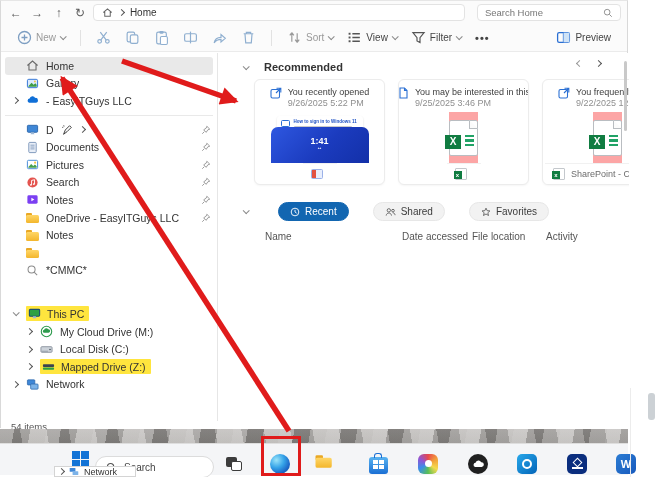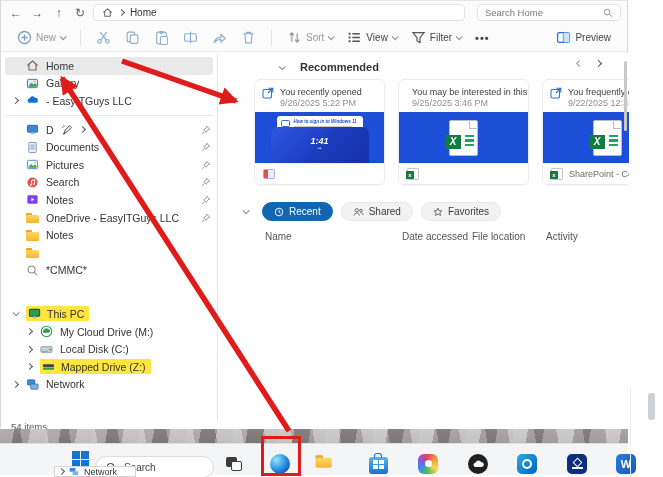--- a/index.html
+++ b/index.html
@@ -35,49 +35,49 @@
   .hl { background:#ffe53e; padding:1px 5px 1px 2px; display:flex; align-items:center; gap:6px; border-radius:1px; }
   .pin { margin-left:auto; flex:none; }
   .sdiv { height:1px; background:#e9e9e9; margin:5px 4px; }
   .ic { width:13px; height:13px; flex:none; position:relative; display:inline-block; }
   .folder::before { content:""; position:absolute; left:0; top:1.5px; width:6px; height:4px; background:#e9a825; border-radius:1px; }
   .folder::after  { content:""; position:absolute; left:0; top:3.5px; width:13px; height:8.5px; background:linear-gradient(#ffd667,#f3b62c); border-radius:1.5px; }
   #statusbar { left:0; top:420px; width:628px; height:8px; font-size:9.5px; color:#555; padding-left:10px; background:#fff; }
 
   
   #main { left:218px; top:52px; width:410px; height:368px; background:#fff; overflow:hidden; }
-  #rechead { position:absolute; left:0; top:8px; width:100%; display:flex; align-items:center;padding-left:36px; }
+  #rechead { position:absolute; left:0; top:8px; width:100%; display:flex; align-items:center; }
   #rechead .title { font-size:11px; font-weight:bold; color:#333; margin-left:16px; }
   #recarrows { position:absolute; right:28px; top:8px; display:flex; gap:14px; align-items:center; }
   .cards { position:absolute; left:35px; top:26px; display:flex; gap:13px; }
-  .card { width:131px; height:106px; background:#fff; border:1px solid #ececec; border-radius:6px; box-shadow:0 1px 2px rgba(0,0,0,.04); display:flex; flex-direction:column; overflow:hidden; flex:none; }
+  .card { width:131px; height:106px; background:#fff; border:1px solid #ececec; border-radius:6px; box-shadow:0 1px 2px rgba(0,0,0,.04); display:flex; flex-direction:column; overflow:hidden; flex:none;align-items:center; }
   .chead { display:flex; gap:6px; padding:7px 7px 4px 7px; align-items:flex-start; }
   .chead .t { font-size:9px; color:#3d3d3d; line-height:1.25; white-space:nowrap; }
   .chead .d { font-size:9px; color:#8f8f8f; }
-  .cbody { flex:1; display:flex; align-items:center; justify-content:center; background:#1d4ed8; position:relative;font-style:italic; }
+  .cbody { flex:1; display:flex; align-items:center; justify-content:center; background:#fca5a5; position:relative; }
   .cfoot { height:21px; border-top:1px solid #f1f1f1; background:#fff; display:flex; align-items:center; gap:6px; padding:0 8px; font-size:9px; color:#6c6c6c; white-space:nowrap; }
   
   .xlpage { width:29px; height:36px; background:#fff; border:1.5px solid #b9bdc1; border-radius:2px; position:relative; }
   .xlpage::before { content:""; position:absolute; right:-1.5px; top:-1.5px; width:9px; height:9px; background:#fbfbfb; border-left:1.5px solid #b9bdc1; border-bottom:1.5px solid #b9bdc1; clip-path:polygon(0 0, 100% 100%, 0 100%); }
   .xlx { position:absolute; left:-5px; bottom:6px; width:16px; height:14px; background:#107c41; color:#fff; font-size:10px; font-weight:bold; display:flex; align-items:center; justify-content:center; }
   .xlrows { position:absolute; right:3px; bottom:8px; width:9px; height:12px;
     background:linear-gradient(#21a366 0 2.5px, transparent 2.5px 4.5px, #21a366 4.5px 7px, transparent 7px 9px, #21a366 9px 11.5px, transparent 11.5px); }
   .xlmini { width:12px; height:12px; position:relative; background:#fff; border:1px solid #c4c8cc; border-radius:1px; }
   .xlmini::after { content:"x"; position:absolute; left:-2px; bottom:0; width:8px; height:8px; background:#107c41; color:#fff; font-size:6px; font-weight:bold; line-height:8px; text-align:center; }
   
   .docsnip { position:absolute; top:4px; left:50%; transform:translateX(-50%); width:86px; height:30px; background:#fff; border-radius:3px; box-shadow:0 1px 2px rgba(0,0,0,.15); padding:3px 4px 3px 17px; }
   .docsnip .mon { position:absolute; left:4px; top:4px; width:9px; height:7px; border:1.5px solid #2a6fd3; border-radius:1.5px; }
   .docsnip .ttl { font-size:4.5px; color:#1f52c4; font-weight:bold; white-space:nowrap; }
   .docsnip .ln { height:1.5px; background:#c9c9c9; margin-top:2px; border-radius:1px; }
   .phone { position:absolute; bottom:0px; left:50%; transform:translateX(-50%); width:98px; height:36px; border-radius:7px 7px 0 0;
     background:linear-gradient(135deg,#2e57e0 0%, #1b3bbe 55%, #1330a8 100%); color:#fff; text-align:center; }
   .phone .tm { font-size:9px; font-weight:bold; margin-top:9px; }
   .phone .sub { font-size:3.5px; opacity:.8; }
   
-  #tabsrow { position:absolute; left:0; top:149px; display:flex; align-items:center; gap:8px; width:100%; }
+  #tabsrow { position:absolute; left:0; top:149px; display:flex; align-items:center; gap:24px; width:100%; }
   .pill { display:flex; align-items:center; gap:5px; height:19px; padding:0 11px; border-radius:10px; background:#f2f2f2; border:1px solid #e7e7e7; font-size:10px; color:#3c3c3c; }
   .pill.active { background:#1266b1; border-color:#1266b1; color:#fff; }
   #cols { position:absolute; left:0; top:178px; width:100%; font-size:10px; color:#555; }
   #cols span { position:absolute; white-space:nowrap; }
   
   #mscroll { position:absolute; right:2px; top:8px; width:3px; height:70px; background:#c9c9c9; border-radius:2px; }
 
   
   #wallpaper { left:0; top:429px; width:628px; height:14px;
     background:

